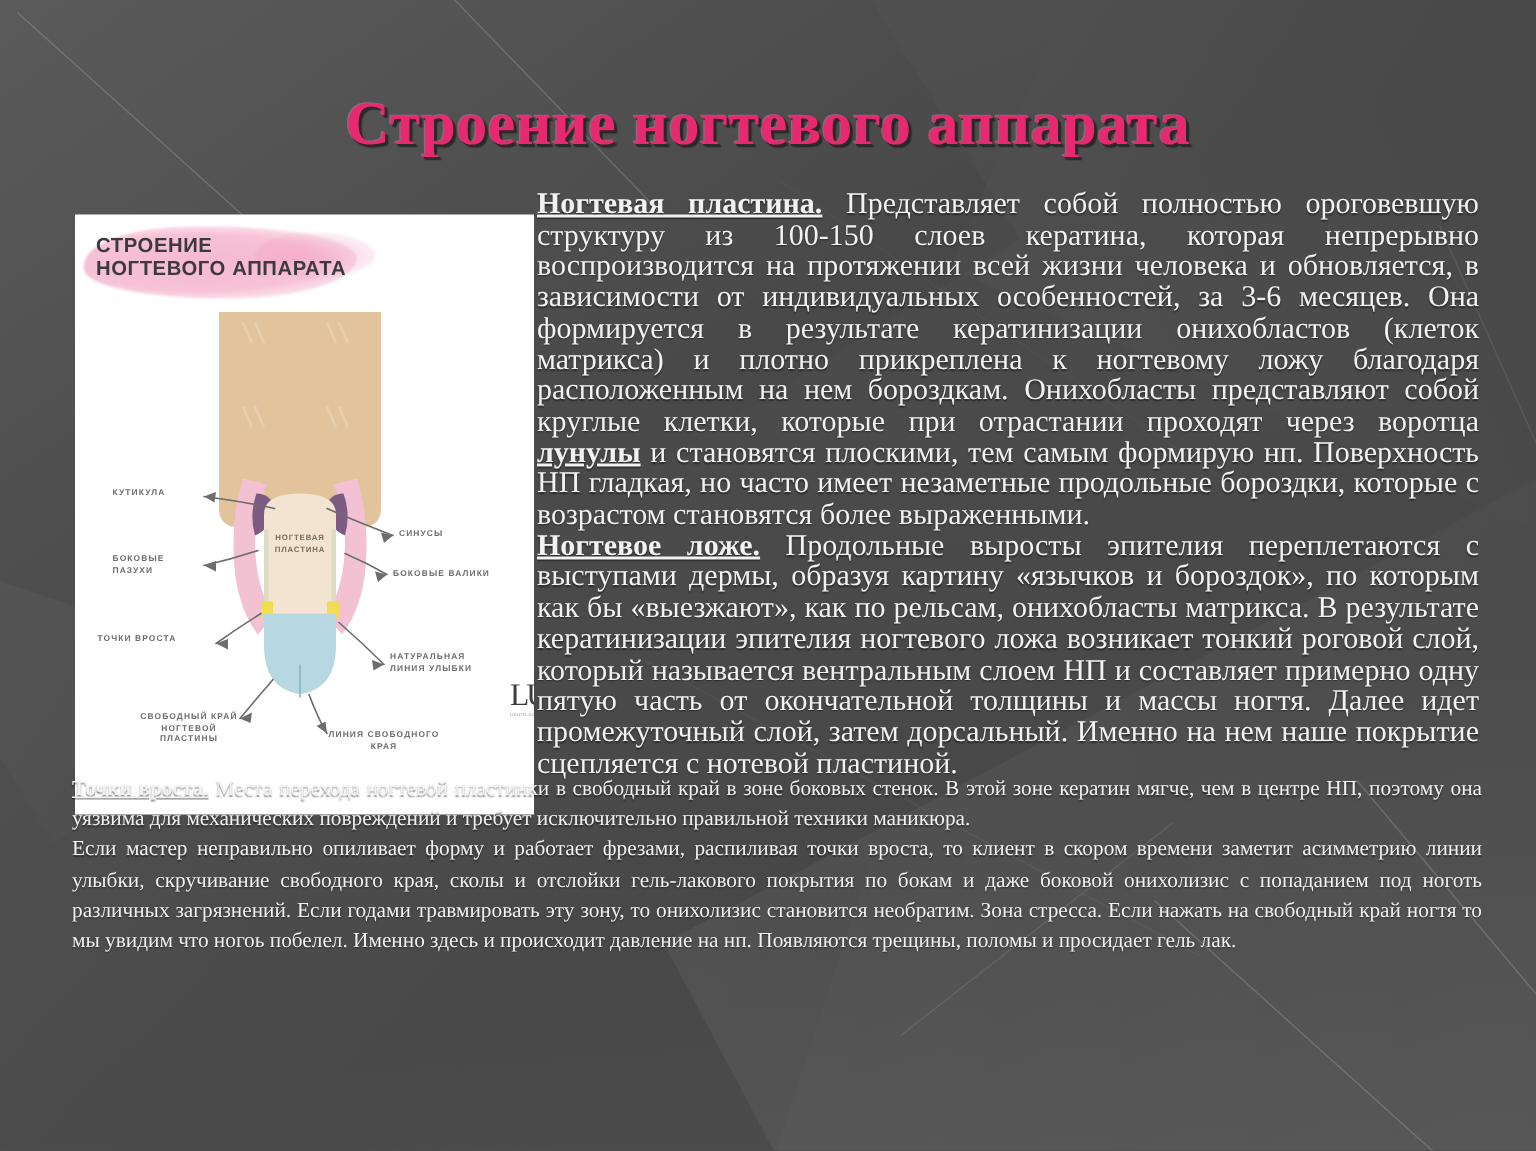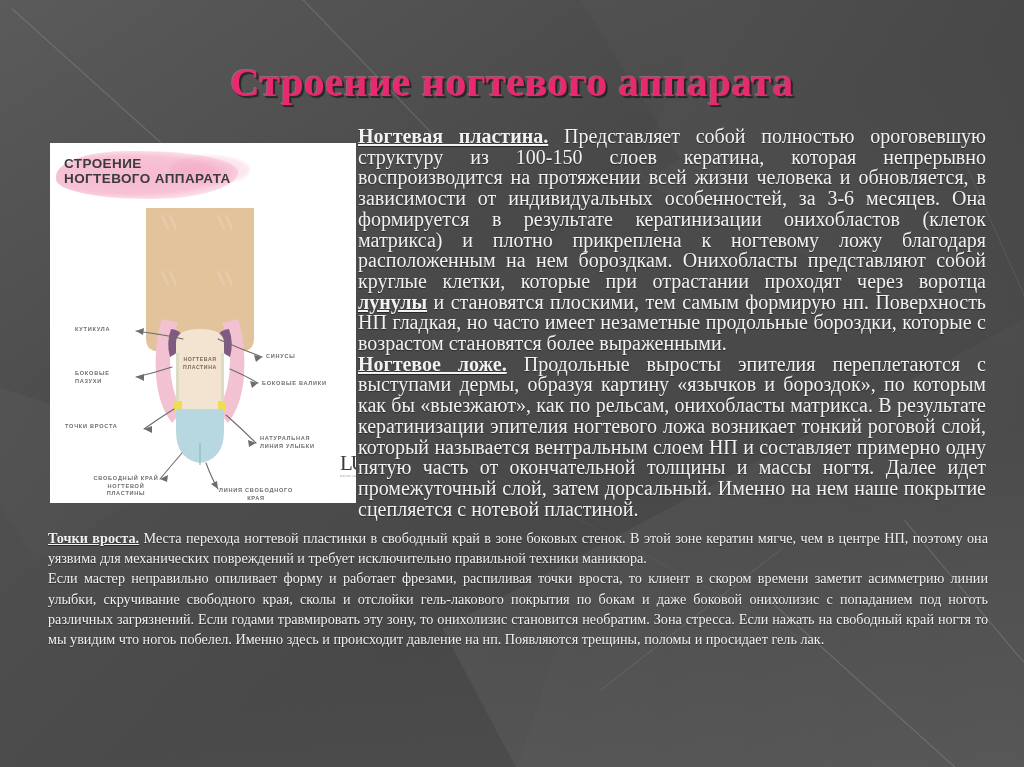--- a/index.html
+++ b/index.html
@@ -93,21 +93,21 @@
       -1px -1px 0 rgba(255,150,190,0.35);
     white-space: nowrap;
   }
 
   
   #diagram-panel {
     position: absolute;
     left: 50px;
     top: 143px;
     width: 306px;
-    height: 360px;
+    height: 400px;
     background: #ffffff;
     overflow: hidden;
   }
 
   .brush {
     position: absolute;
     left: 6px;
     top: 8px;
     width: 182px;
     height: 48px;
@@ -204,21 +204,20 @@
     font-size: 20px;
     line-height: 20.7px;
   }
 
   #bottom-col {
     left: 48px;
     top: 516px;
     width: 940px;
     font-size: 14.2px;
     line-height: 20.2px;
-    margin-top: 12px;
   }
 
   .term {
     font-weight: 700;
     text-decoration: underline;
   }
   .bold-ul {
     font-weight: 700;
     text-decoration: underline;
   }

